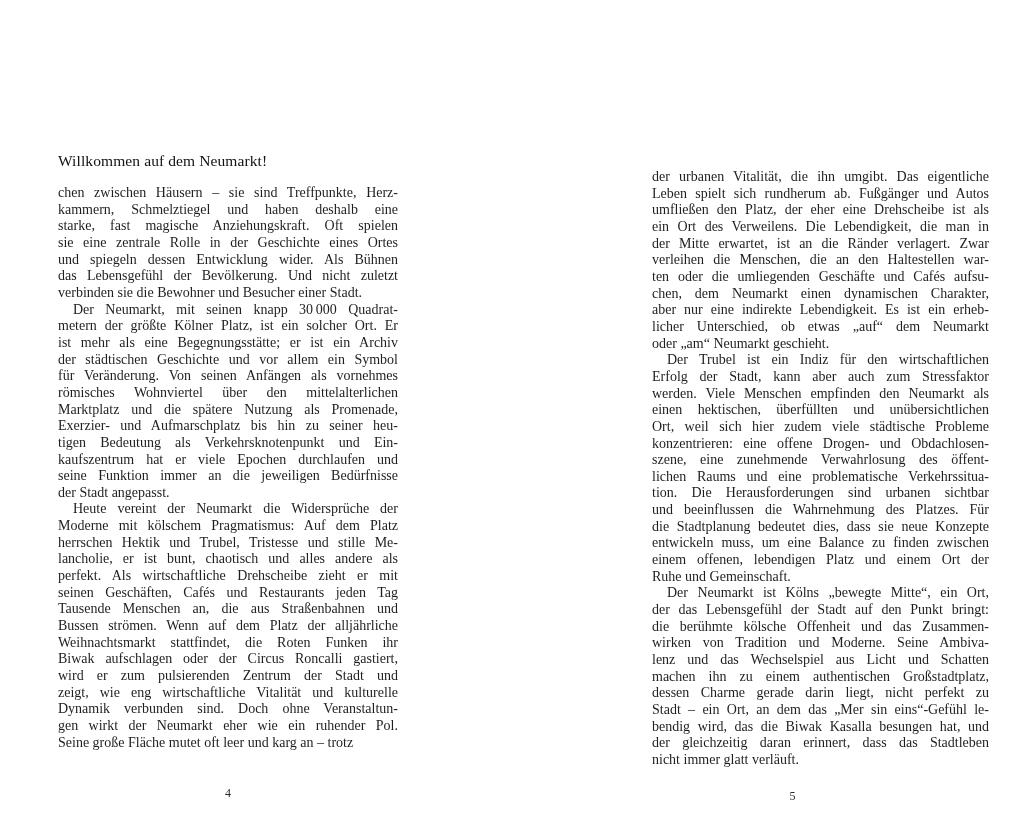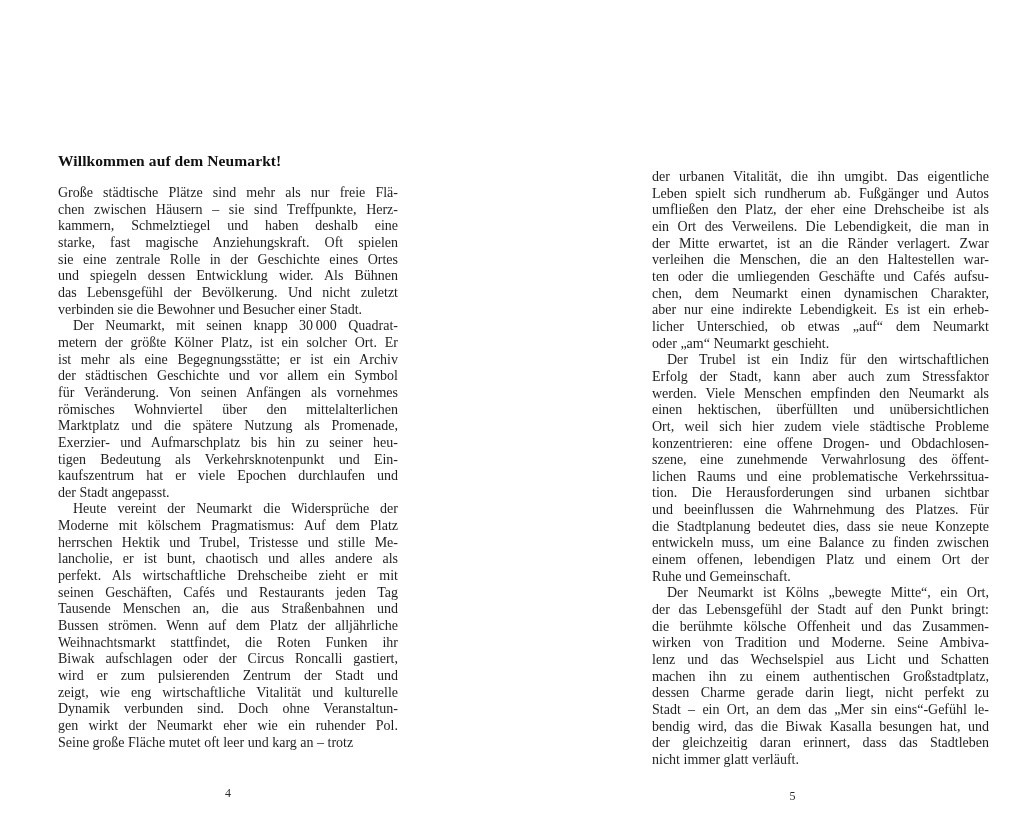--- a/index.html
+++ b/index.html
@@ -22,21 +22,21 @@
     left: 58px;
     top: 152px;
     width: 340px;
   }
   #right-column {
     left: 652px;
     top: 169px;
     width: 337px;
   }
   .chapter-heading {
-    font-weight: bold;
+    font-weight: normal;
     font-size: 15.5px;
     line-height: 17px;
     color: #111111;
     letter-spacing: 0.1px;
     margin: 0 0 16px 0;
   }
   .para {
     margin: 0;
   }
   .line {
@@ -72,40 +72,40 @@
     top: 789px;
   }
 </style>
 </head>
 <body>
 
 <div id="left-column" class="page-column">
   <h1 class="chapter-heading">Willkommen auf dem Neumarkt!</h1>
   <div id="left-body">
       <div class="para">
-        <div class="line">Große städtische Plätze sind mehr als nur freie Flä-</div>
         <div class="line">chen zwischen Häusern – sie sind Treffpunkte, Herz-</div>
         <div class="line">kammern, Schmelztiegel und haben deshalb eine</div>
         <div class="line">starke, fast magische Anziehungskraft. Oft spielen</div>
         <div class="line">sie eine zentrale Rolle in der Geschichte eines Ortes</div>
         <div class="line">und spiegeln dessen Entwicklung wider. Als Bühnen</div>
         <div class="line">das Lebensgefühl der Bevölkerung. Und nicht zuletzt</div>
         <div class="line last">verbinden sie die Bewohner und Besucher einer Stadt.</div>
       </div>
       <div class="para">
         <div class="line indent">Der Neumarkt, mit seinen knapp 30 000 Quadrat-</div>
         <div class="line">metern der größte Kölner Platz, ist ein solcher Ort. Er</div>
         <div class="line">ist mehr als eine Begegnungsstätte; er ist ein Archiv</div>
         <div class="line">der städtischen Geschichte und vor allem ein Symbol</div>
         <div class="line">für Veränderung. Von seinen Anfängen als vornehmes</div>
         <div class="line">römisches Wohnviertel über den mittelalterlichen</div>
         <div class="line">Marktplatz und die spätere Nutzung als Promenade,</div>
         <div class="line">Exerzier- und Aufmarschplatz bis hin zu seiner heu-</div>
         <div class="line">tigen Bedeutung als Verkehrsknotenpunkt und Ein-</div>
         <div class="line">kaufszentrum hat er viele Epochen durchlaufen und</div>
+        <div class="line">seine Funktion immer an die jeweiligen Bedürfnisse</div>
         <div class="line last">der Stadt angepasst.</div>
       </div>
       <div class="para">
         <div class="line indent">Heute vereint der Neumarkt die Widersprüche der</div>
         <div class="line">Moderne mit kölschem Pragmatismus: Auf dem Platz</div>
         <div class="line">herrschen Hektik und Trubel, Tristesse und stille Me-</div>
         <div class="line">lancholie, er ist bunt, chaotisch und alles andere als</div>
         <div class="line">perfekt. Als wirtschaftliche Drehscheibe zieht er mit</div>
         <div class="line">seinen Geschäften, Cafés und Restaurants jeden Tag</div>
         <div class="line">Tausende Menschen an, die aus Straßenbahnen und</div>

